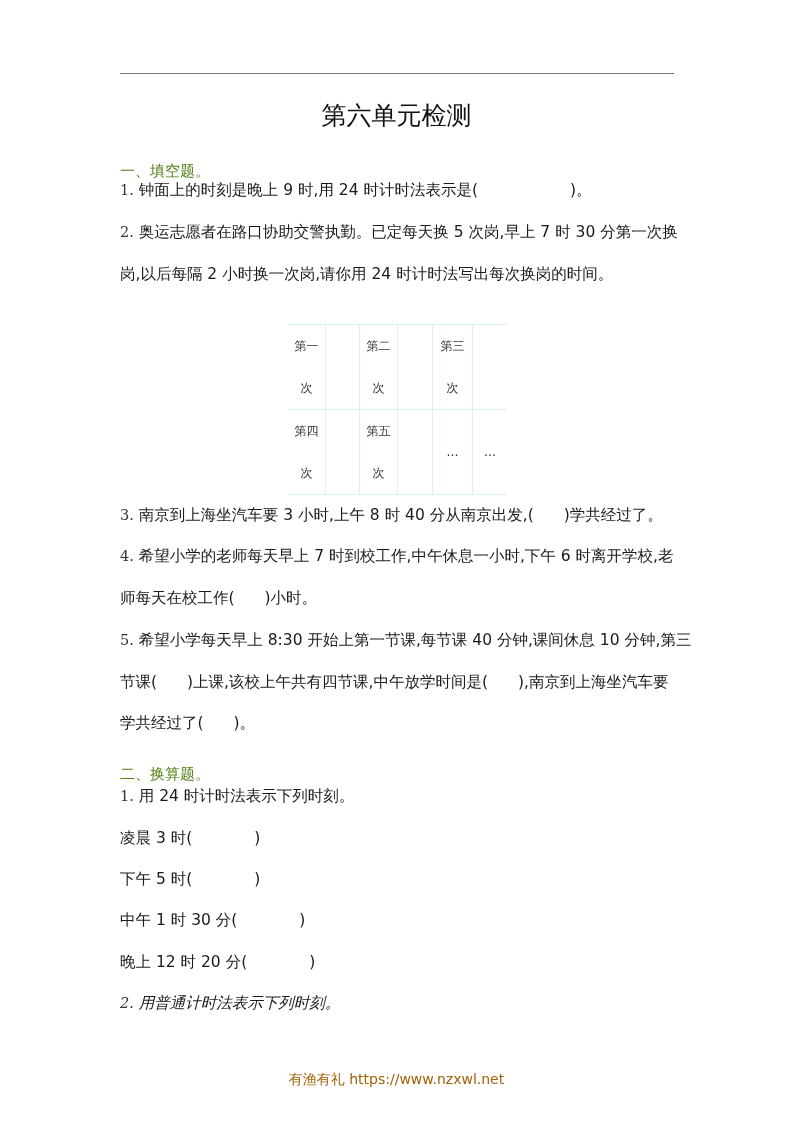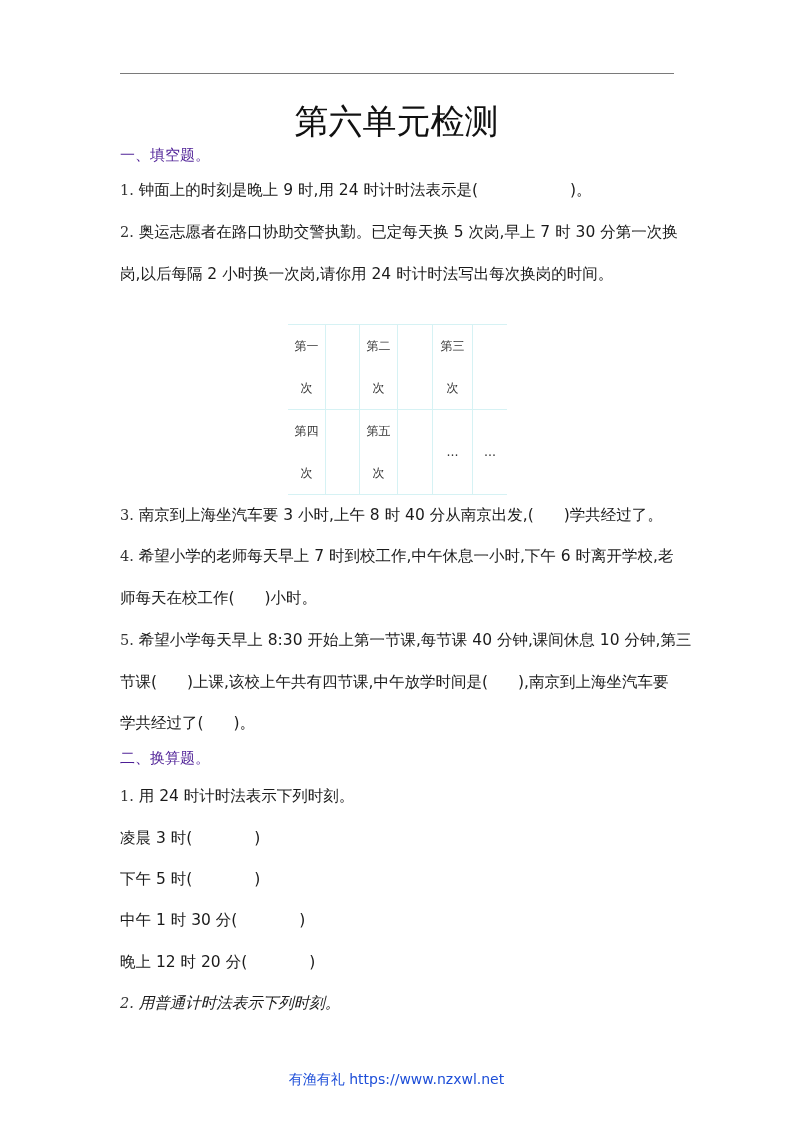--- a/index.html
+++ b/index.html
@@ -3,43 +3,43 @@
   <meta charset="utf-8">
   <style>
     html, body { margin: 0; padding: 0; background: #ffffff; }
     body {
       width: 793px; height: 1122px; position: relative; overflow: hidden;
       font-family: "DejaVu Sans", sans-serif; color: #1a1a1a;
     }
     .rule { position: absolute; left: 120px; top: 73px; width: 554px; height: 0; border-top: 1.5px solid #7a7a7a; }
     .title {
       position: absolute; left: 0; width: 793px; top: 99px; text-align: center;
-      font-family: "DejaVu Serif", serif; font-size: 34px; color: #111;
+      font-family: "DejaVu Serif", serif; font-size: 25px; color: #111;
     }
     .line {
       position: absolute; left: 120px; font-size: 15.5px; white-space: nowrap; line-height: 20px;
     }
-    .section { font-family: "DejaVu Serif", serif; font-size: 15px; color: #4c1d95; }
+    .section { font-family: "DejaVu Serif", serif; font-size: 15px; color: #4d7c0f; margin-top: 16px; }
     .num { font-family: "DejaVu Serif", serif; font-size: 14.5px; color: #333; }
     .blank { display: inline-block; }
     .grid {
       position: absolute; left: 288px; top: 324px;
       border-collapse: collapse;
     }
     .grid td {
       border: 1px solid #d6f2f4; padding: 0; text-align: center; vertical-align: middle;
       font-family: "DejaVu Serif", serif; font-size: 12px; color: #333;
       height: 83px;
     }
     .grid .lbl { line-height: 42px; font-family: Liberation Serif, serif; }
     .grid tr td:first-child { border-left: none; }
     .grid tr td:last-child { border-right: none; }
     .footer {
       position: absolute; left: 0; width: 793px; top: 1071px; text-align: center;
-      font-size: 14px; color: #1d4ed8;
+      font-size: 14px; color: #a16207;
     }
   </style>
 </head>
 <body>
 
 <div class="rule"></div>
 
 <div class="title">第六单元检测</div>
 
 <div class="line section" style="top:145px;">一、填空题。</div>

